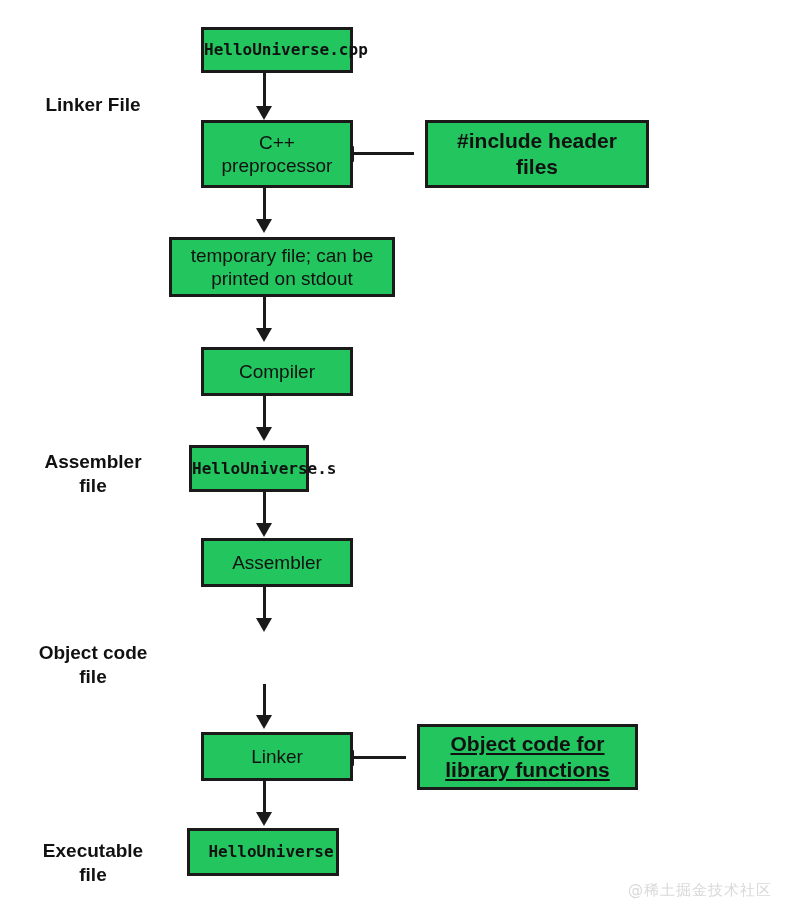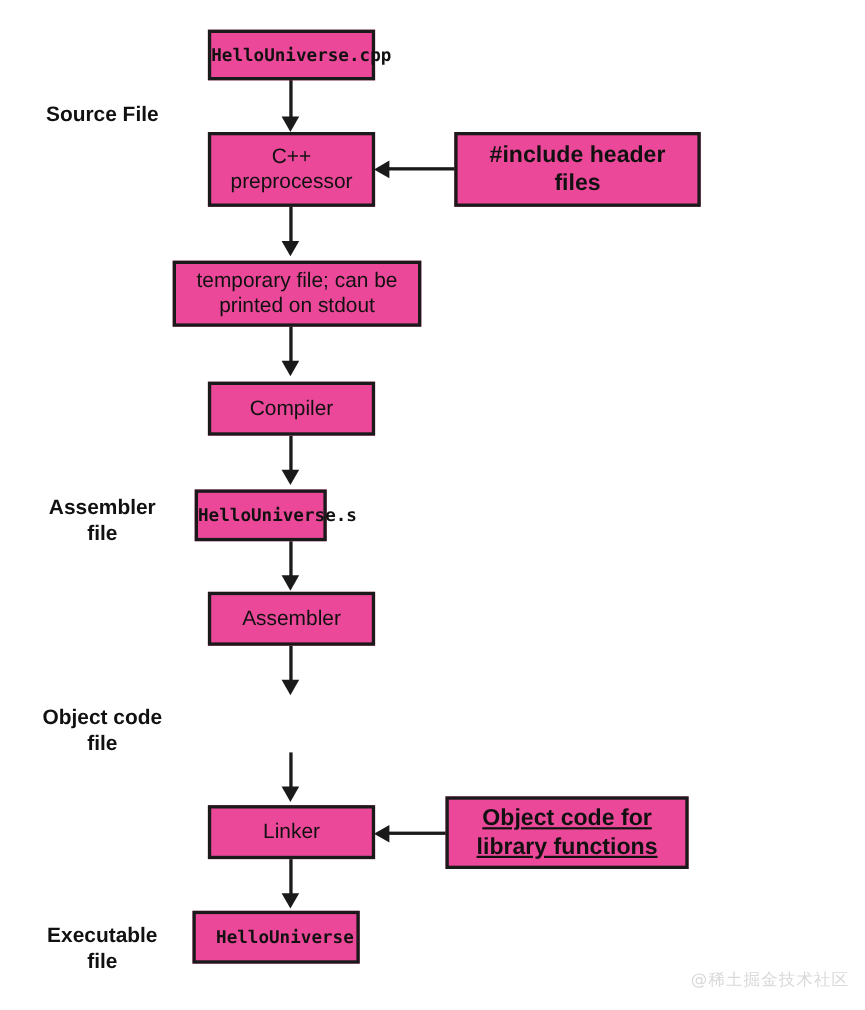--- a/index.html
+++ b/index.html
@@ -17,27 +17,28 @@
     height: 918px;
     background: #ffffff;
     overflow: hidden;
   }
 
   
   .node {
     position: absolute;
     box-sizing: border-box;
     border: 3px solid #1a1a1a;
-    background: #ec4899;
+    background: #22c55e;
     display: flex;
     align-items: center;
     justify-content: center;
     text-align: center;
     line-height: 1.22;
     color: #111111;
+    margin-left: 12px;
   }
   .node .txt { display: block; width: 100%; padding: 0 6px; }
 
   .mono .txt {
     font-family: "DejaVu Sans Mono", "Liberation Mono", monospace;
     font-weight: 700;
     font-size: 16px;
     letter-spacing: 0px;
   }
   .sans .txt {
@@ -98,21 +99,21 @@
     color: #d9d9d9;
     letter-spacing: 1px;
     user-select: none;
   }
 </style>
 </head>
 <body>
 
 <div id="canvas">
 
-  <div class="stage-label" style="left:18px; top:93px; width:150px;">Source File</div>
+  <div class="stage-label" style="left:18px; top:93px; width:150px;">Linker File</div>
 
   <div class="stage-label" style="left:18px; top:450px; width:150px;">Assembler
 file</div>
 
   <div class="stage-label" style="left:18px; top:641px; width:150px;">Object code
 file</div>
 
   <div class="stage-label" style="left:18px; top:839px; width:150px;">Executable
 file</div>
 

